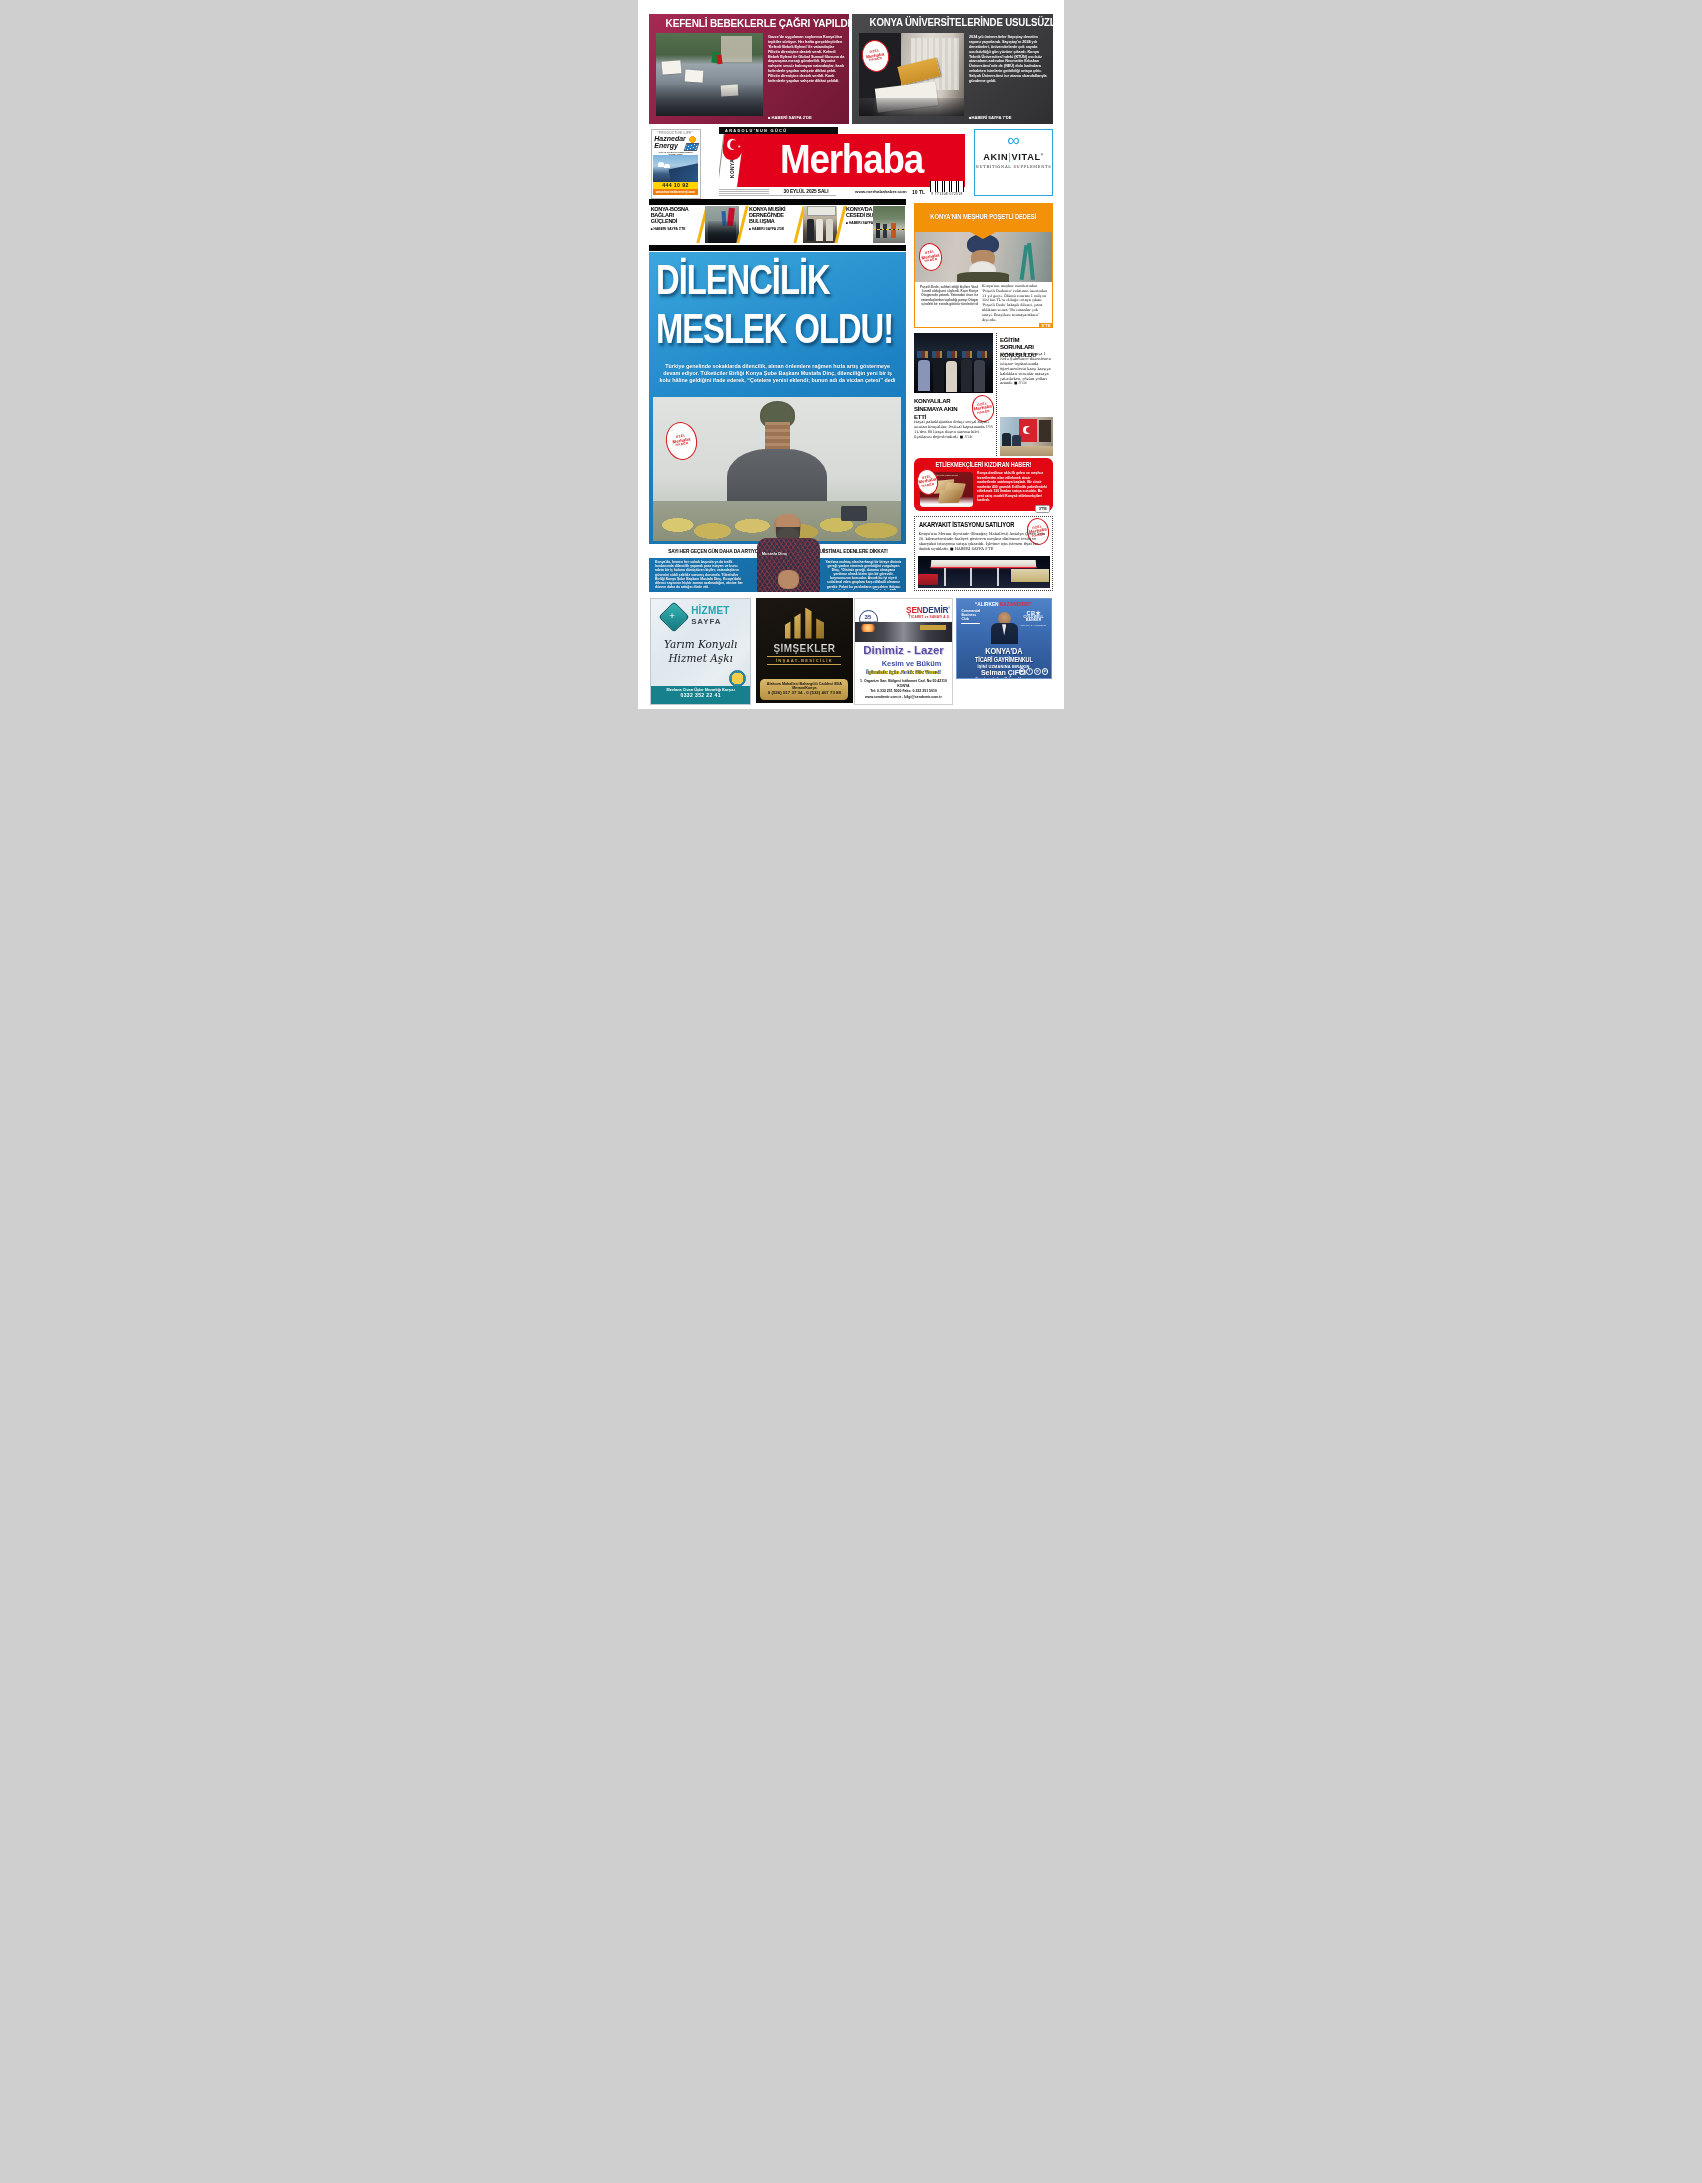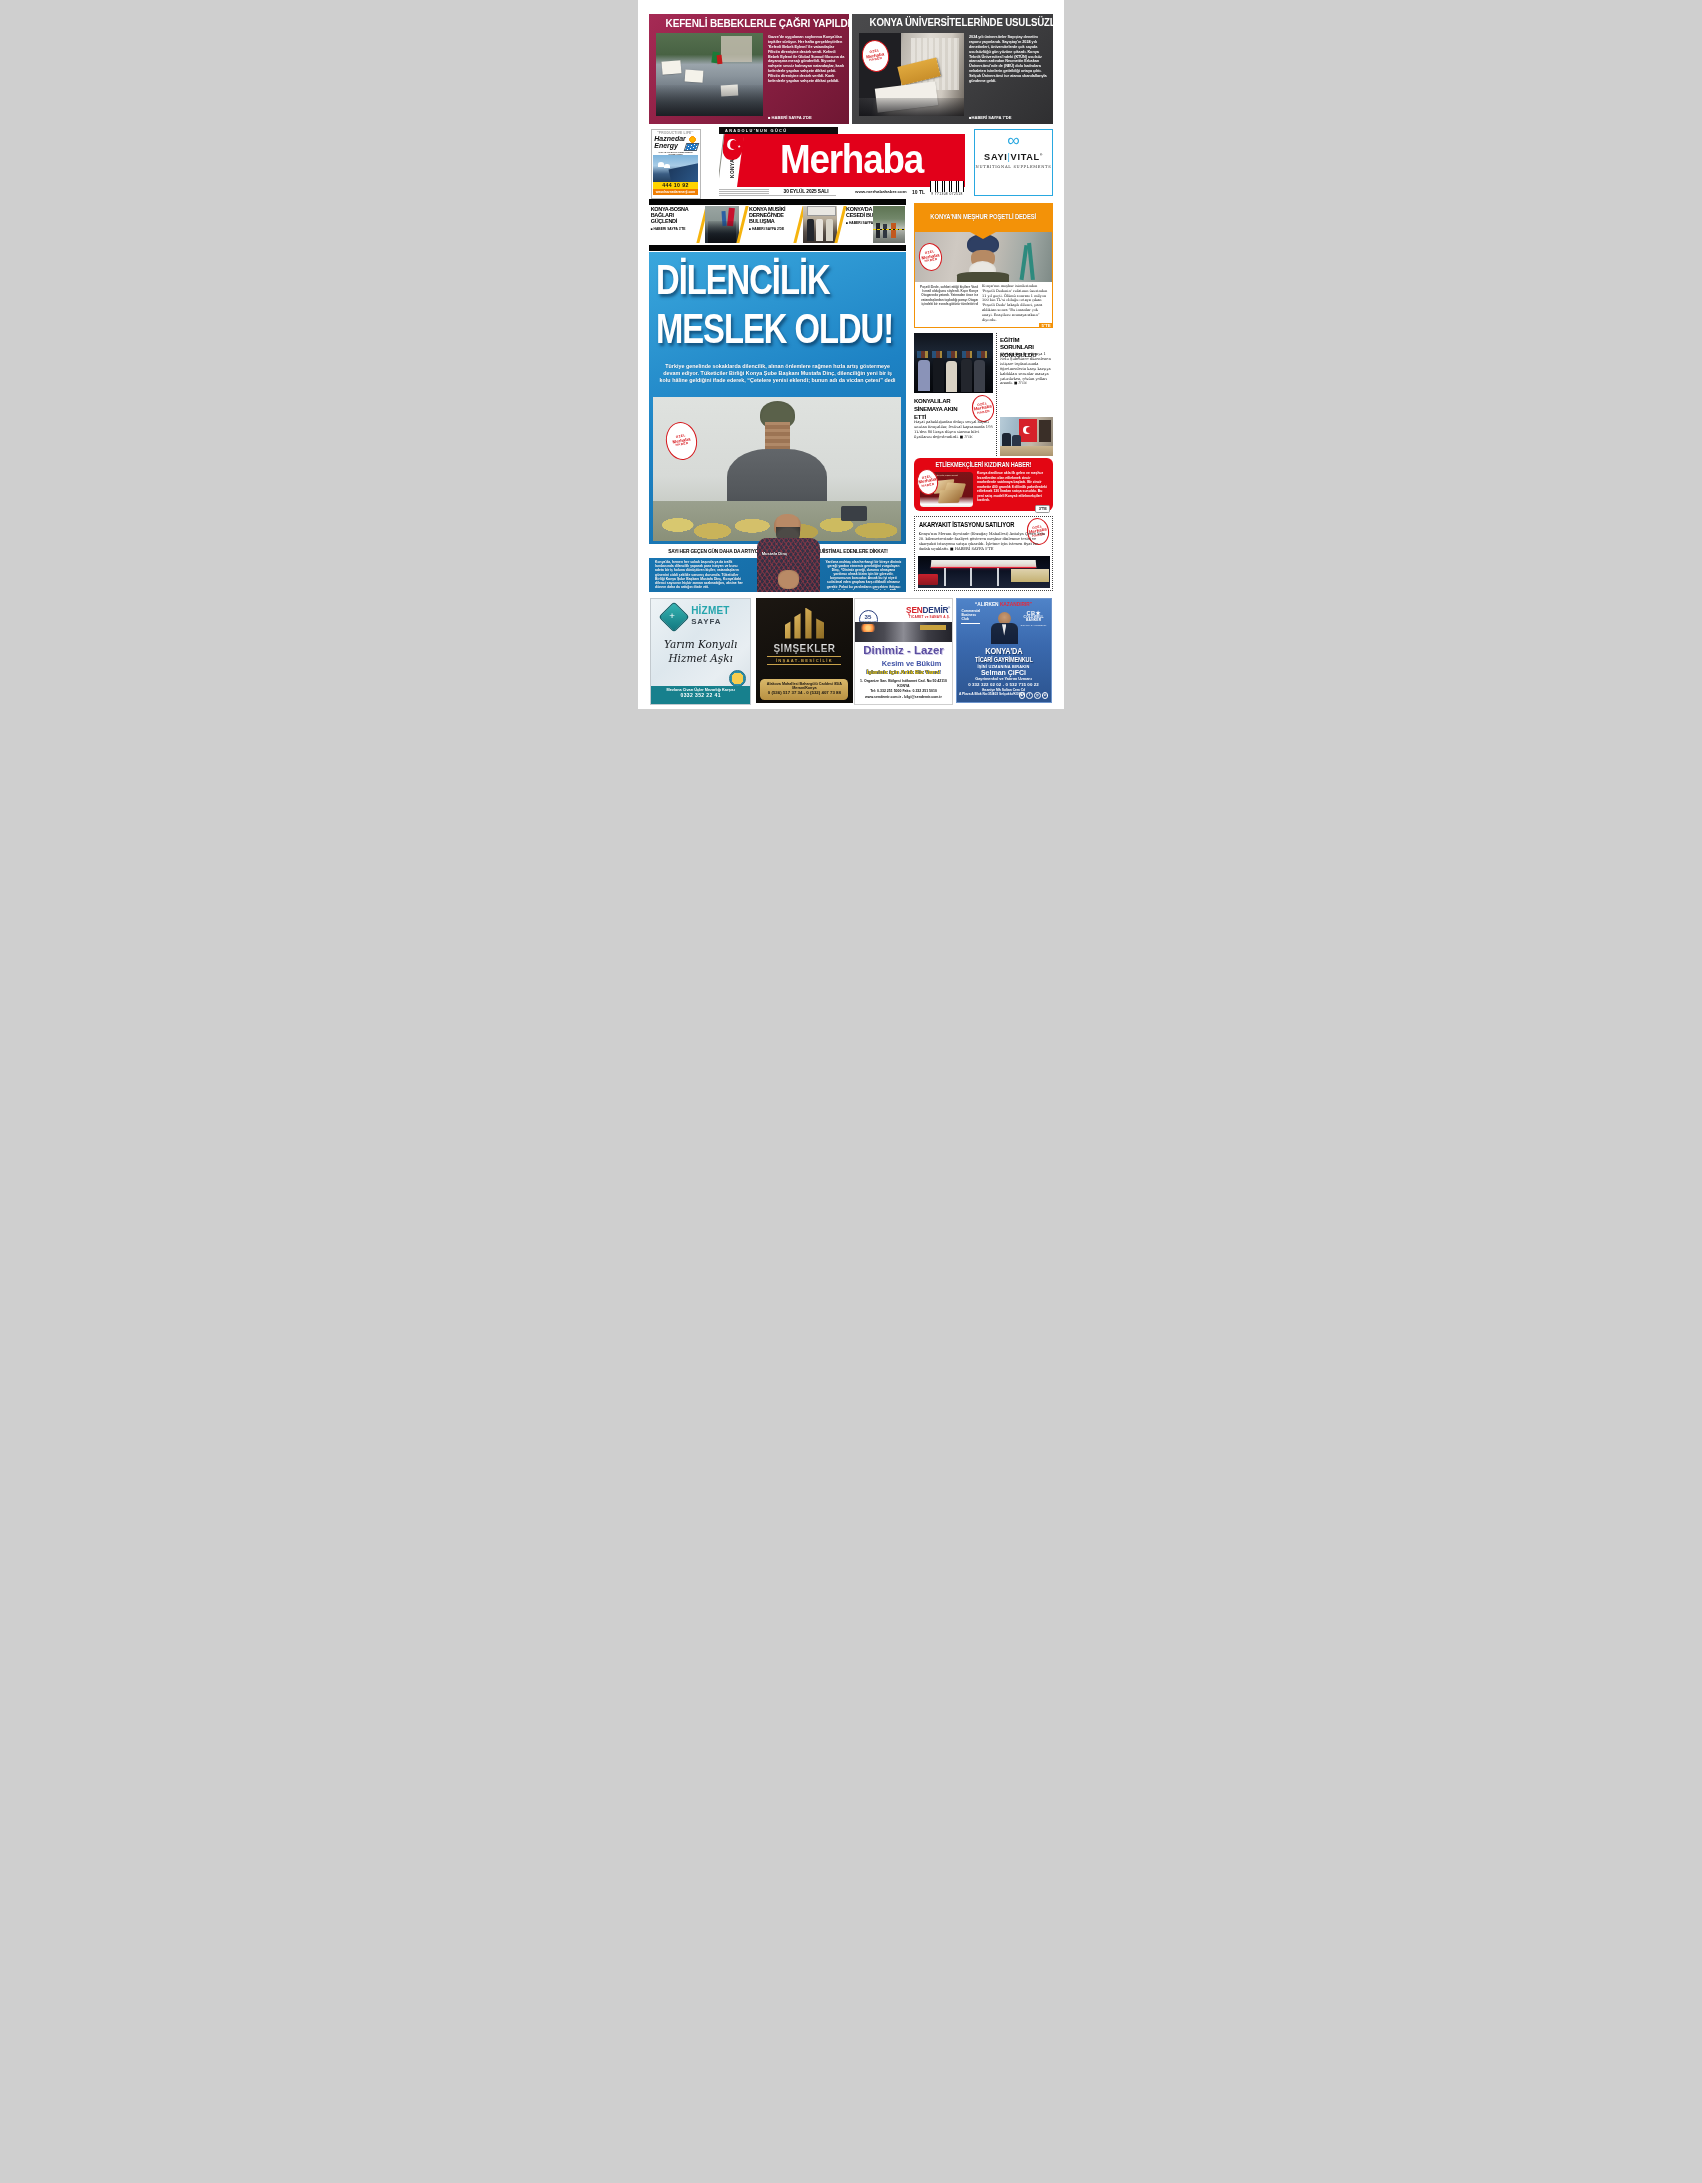--- a/index.html
+++ b/index.html
@@ -101,21 +101,21 @@
   <div class="abs" style="left:81px;top:189px;width:117px;height:8.3px;background:repeating-linear-gradient(180deg,#b7b7b7 0 1px,#fff 1px 2px);"></div>
   <div class="abs" style="left:131px;top:189px;width:74px;font-size:4.8px;font-weight:800;color:#000;background:#fff;text-align:center;letter-spacing:-0.1px;">30 EYLÜL 2025 SALI</div>
   <div class="abs" style="left:217px;top:189px;font-size:4.4px;color:#222;font-weight:700;">www.merhabahaber.com</div>
   <div class="abs" style="left:274px;top:189px;font-size:5px;font-weight:800;color:#111;">10 TL</div>
   <div class="abs barcode" style="left:292px;top:181px;width:34px;height:10.5px;"></div>
   <div class="abs" style="left:290px;top:192px;width:38px;text-align:center;font-size:3.3px;letter-spacing:0.4px;color:#111;">9 771308 072518</div>
 
   <div class="abs" style="left:336px;top:129px;width:79px;height:67px;background:#fff;border:1.3px solid #29a8e0;box-sizing:border-box;">
     <div style="text-align:center;color:#29a8e0;font-size:17.5px;line-height:20px;font-weight:400;">∞</div>
     <div style="text-align:center;color:#161616;font-size:9.2px;font-weight:700;letter-spacing:0.7px;line-height:10.5px;">
-      <span>SAYI</span><span style="color:#29a8e0;font-weight:400;">|</span><span>VITAL</span><sup style="font-size:3.1px;">®</sup>
+      <span>AKIN</span><span style="color:#29a8e0;font-weight:400;">|</span><span>VITAL</span><sup style="font-size:3.1px;">®</sup>
     </div>
     <div class="serif" style="text-align:center;color:#222;font-size:3.7px;letter-spacing:0.7px;margin-top:2.6px;">NUTRITIONAL SUPPLEMENTS</div>
   </div>
 
   <div class="abs" style="left:11px;top:199px;width:257px;height:5.7px;background:#050505;"></div>
 
   <div class="abs" style="left:11px;top:205px;width:257px;height:38px;background:#fff;">
 
     <div class="abs" style="left:1.7px;top:1.7px;width:49px;">
       <div class="hl" style="font-size:5.5px;line-height:5.9px;color:#000;letter-spacing:-0.3px;">KONYA-BOSNA BAĞLARI GÜÇLENDİ</div>
@@ -359,21 +359,21 @@
       <div class="abs" style="left:65px;top:2.6px;width:26px;height:5.2px;background:#c9a23e;"></div>
     </div>
     <div style="position:absolute;left:0;top:45px;width:97px;text-align:center;font-size:11.4px;font-weight:900;color:#5b4ea0;text-shadow:0.9px 0.9px 0 #cfc9e8;">Dinimiz - Lazer</div>
     <div style="position:absolute;left:8px;top:60px;width:97px;text-align:center;font-size:7.4px;font-weight:800;color:#3f51a5;">Kesim ve Büküm</div>
     <div style="position:absolute;left:0;top:70px;width:97px;text-align:center;font-size:5.7px;font-weight:900;color:#ffd900;text-shadow:-0.4px -0.4px 0 #2a3f7e,0.4px -0.4px 0 #2a3f7e,-0.4px 0.4px 0 #2a3f7e,0.4px 0.4px 0 #2a3f7e;">İşleriniz için Artık Biz Varız!</div>
     <div style="position:absolute;left:0;top:80px;width:97px;text-align:center;font-size:3.5px;line-height:4.8px;color:#111;font-weight:600;">1. Organize San. Bölgesi İstikamet Cad. No:50 42110 KONYA</div>
     <div style="position:absolute;left:0;top:90px;width:97px;text-align:center;font-size:3.5px;color:#111;font-weight:600;">Tel: 0.332 251 5000  Faks: 0.332 251 5010</div>
     <div style="position:absolute;left:0;top:96px;width:97px;text-align:center;font-size:3.5px;color:#111;font-weight:700;">www.sendemir.com.tr - bilgi@sendemir.com.tr</div>
   </div>
 
-  <div class="abs ov" style="left:318px;top:598px;width:96px;height:105px;background:linear-gradient(180deg,#4f83c8 0%,#3a69ae 45%,#2c548f 100%);border:1.3px solid #6d94cc;box-sizing:border-box;padding-left:45px;">
+  <div class="abs ov" style="left:318px;top:598px;width:96px;height:81px;background:linear-gradient(180deg,#4f83c8 0%,#3a69ae 45%,#2c548f 100%);border:1.3px solid #6d94cc;box-sizing:border-box;padding-left:45px;">
     <div style="position:absolute;left:0;top:2.6px;width:93px;text-align:center;font-size:4.8px;font-weight:900;">
       <span class="w">“ALIRKEN</span><span style="color:#e8273a;"> KAZANDIRIR”</span>
     </div>
     <div class="abs w" style="left:4.4px;top:11.4px;font-size:3.3px;font-weight:800;line-height:3.9px;border-bottom:0.4px solid #fff;padding-bottom:0.9px;">
       <span>Commercial</span><br>
       <span>Business</span><br>
       <span>Club</span>
     </div>
     <div class="abs w" style="right:4.4px;top:10.5px;text-align:center;">
       <div style="font-size:5.7px;font-weight:900;letter-spacing:0.4px;">CB★</div>

